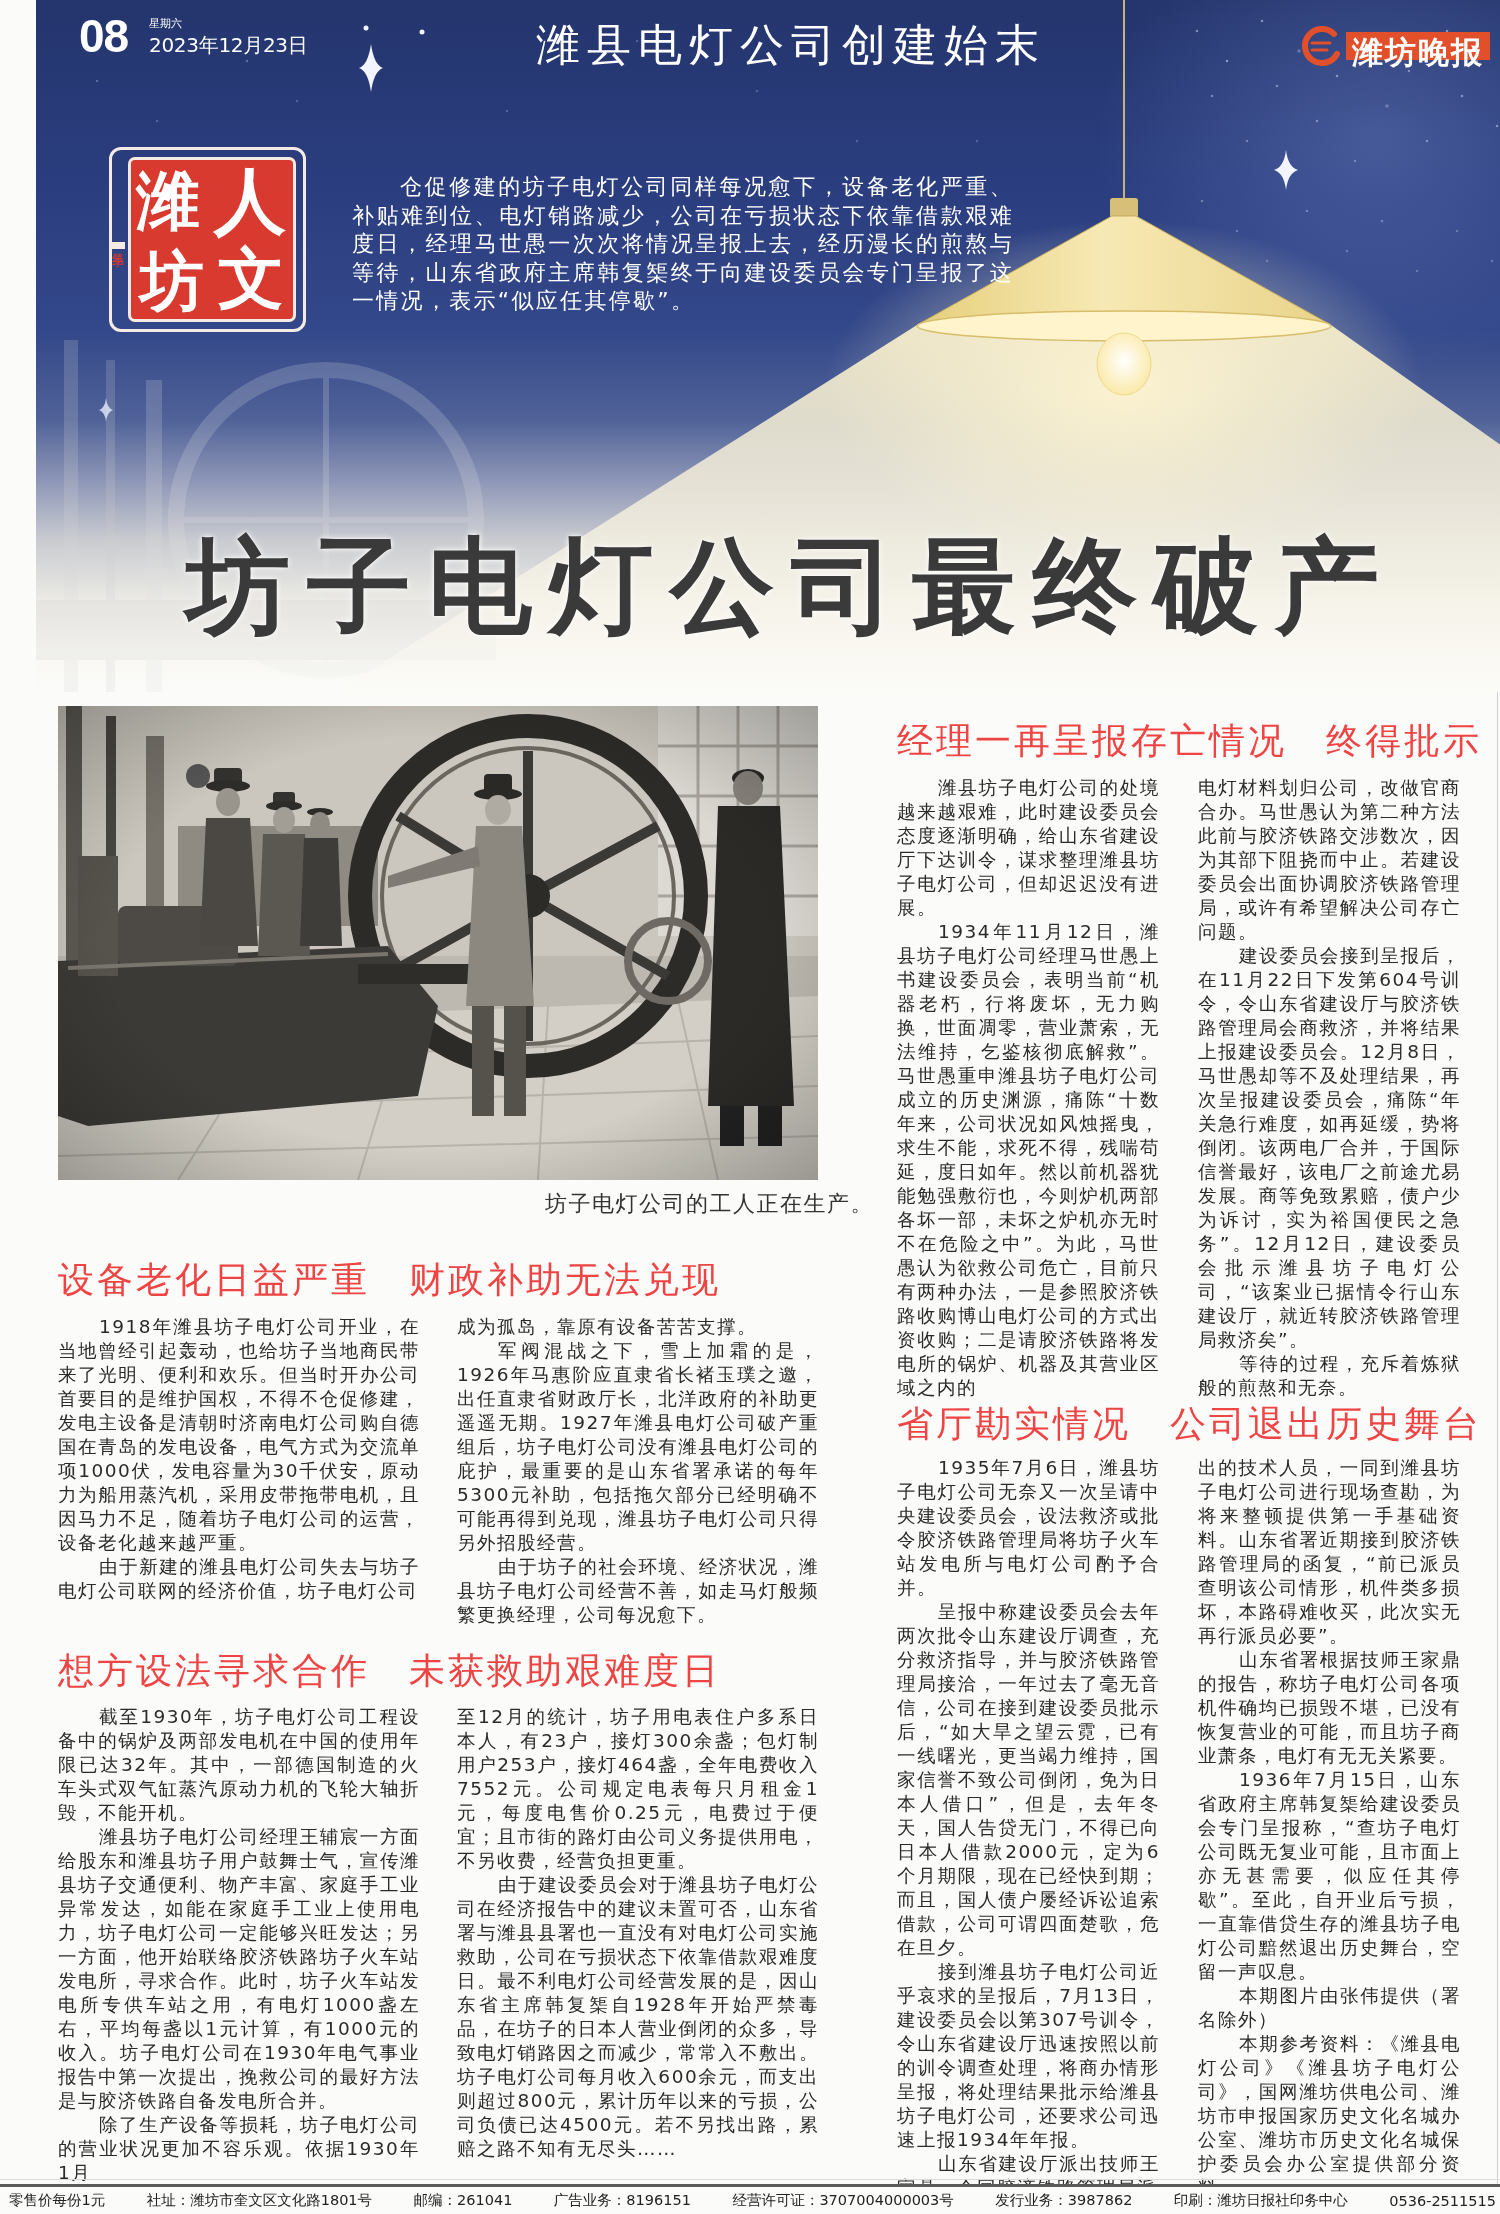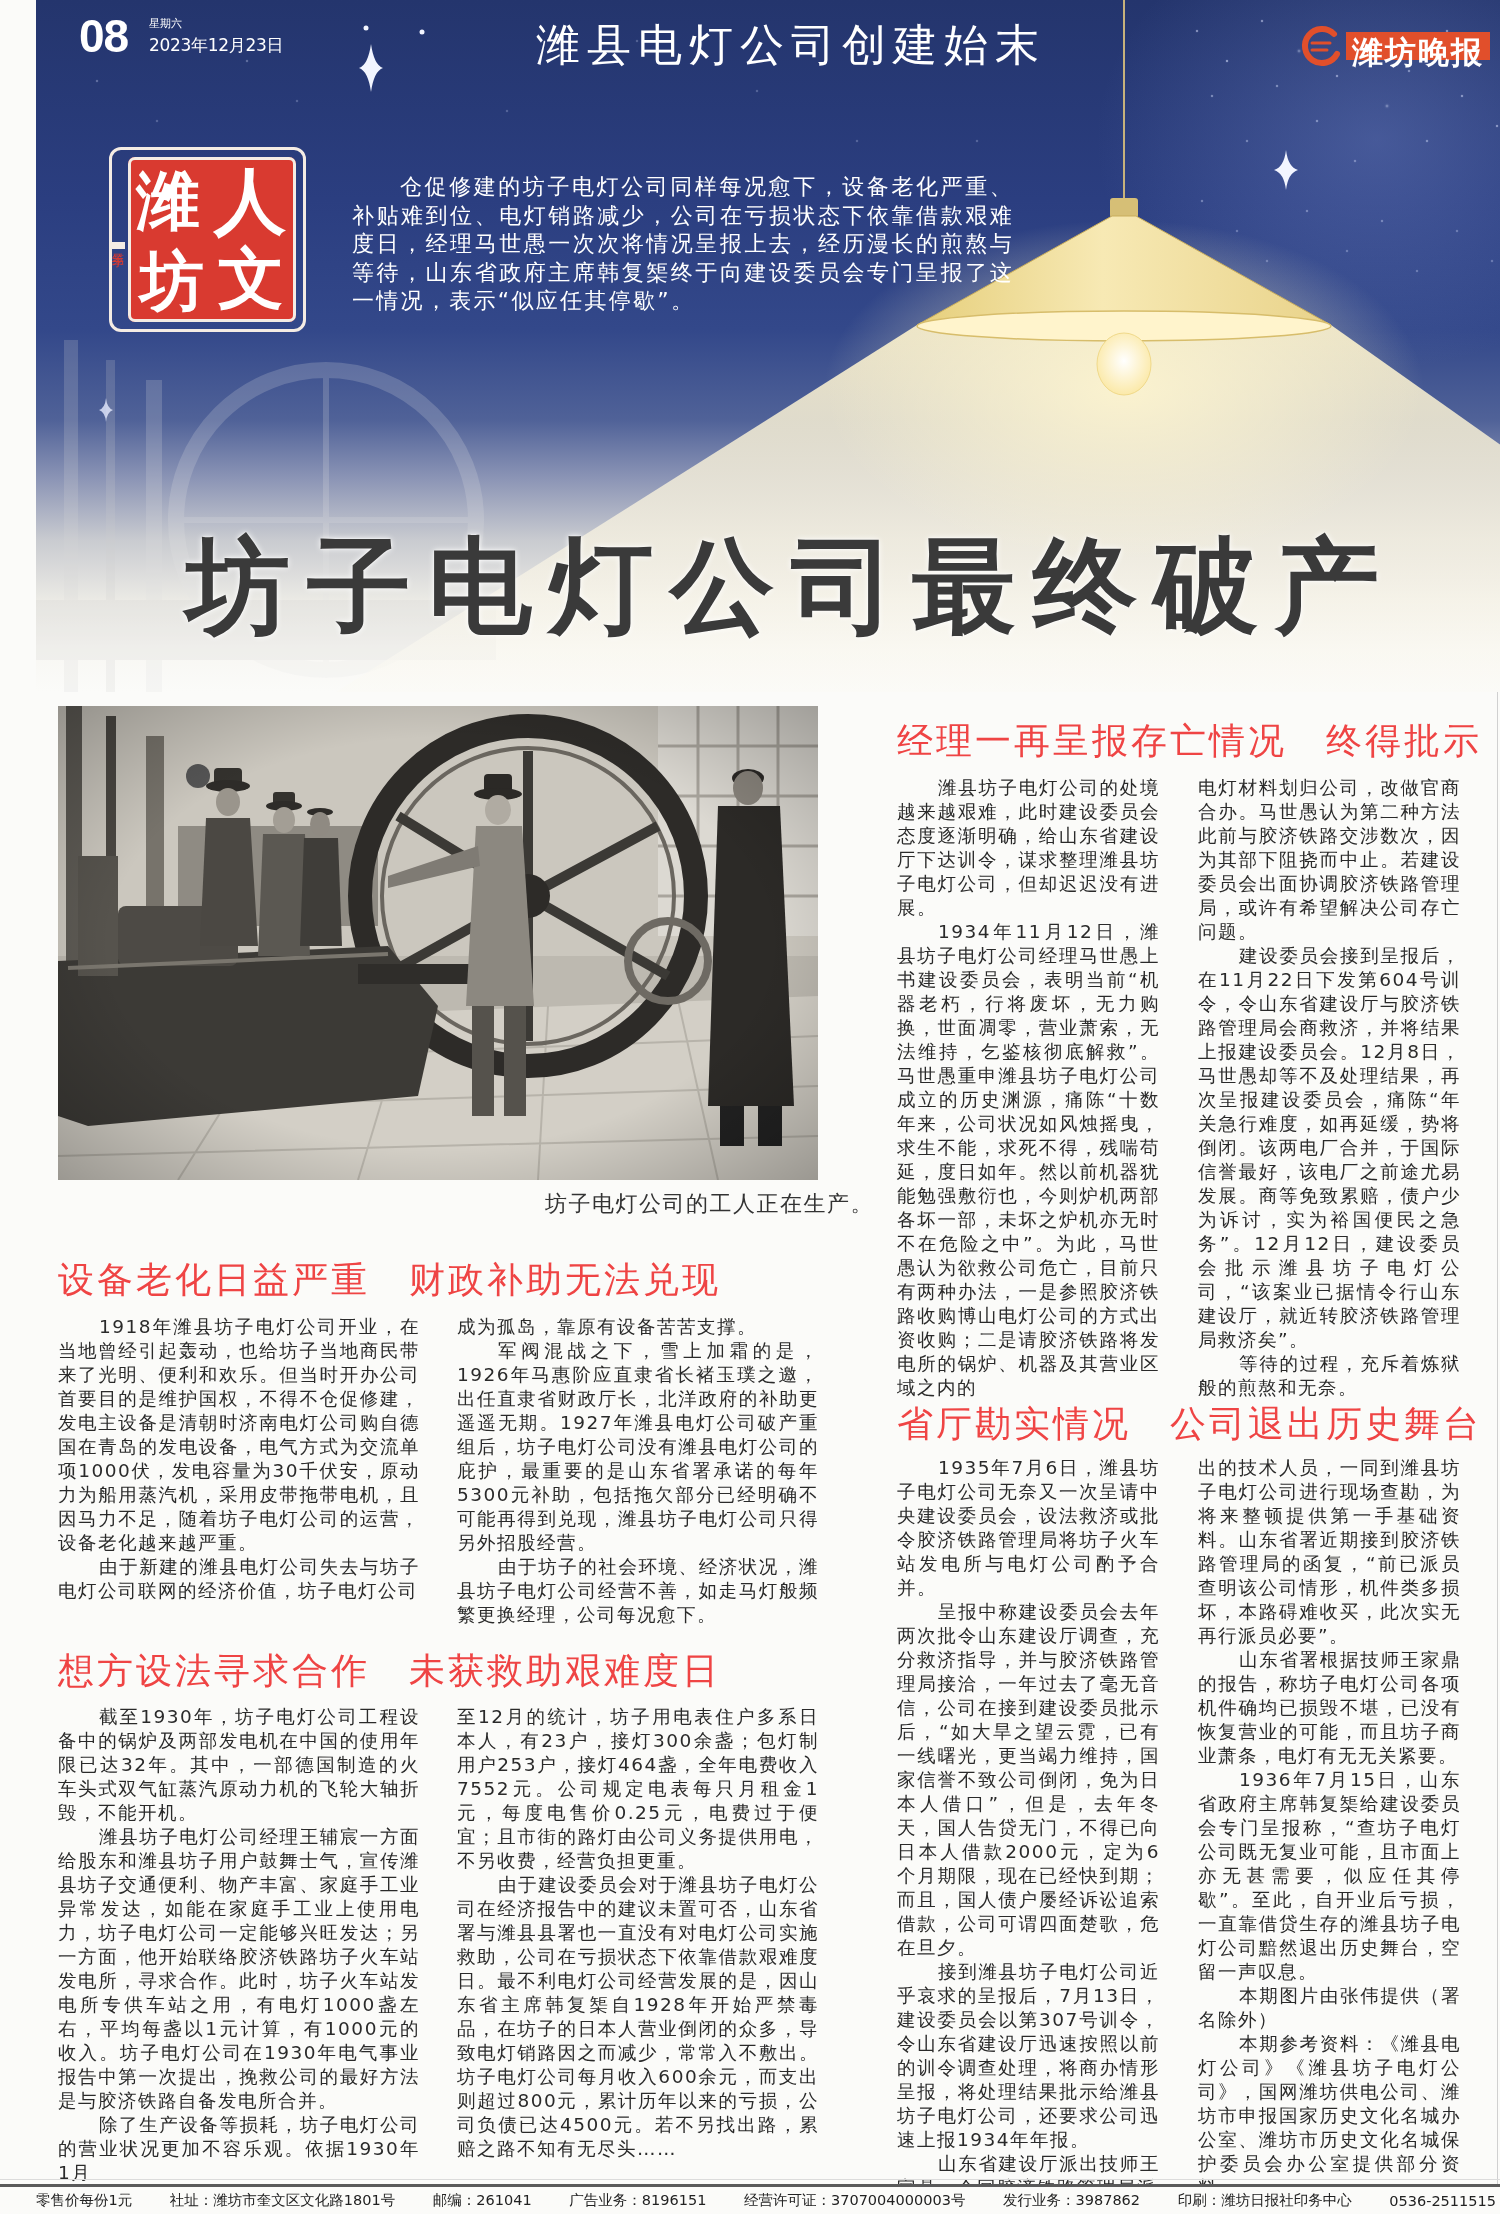--- a/index.html
+++ b/index.html
@@ -8,21 +8,21 @@
 body{position:relative;overflow:hidden;background:var(--paper);font-family:"DejaVu Sans",sans-serif;color:var(--ink)}
 .banner{position:absolute;left:0;top:0;width:1500px;height:692px;overflow:hidden;
   background:
    radial-gradient(ellipse 280px 230px at 1340px 140px, rgba(125,145,210,.35), rgba(125,145,210,0) 100%),
    linear-gradient(180deg,#24356d 0px,#2b3e80 200px,#33488a 330px,#506298 420px,#8d96b6 480px,#c9cbd0 540px,#ebeae5 600px,#f8f7f3 650px,#fbfbf9 692px); margin-left: 36px;}
 .sky-art{position:absolute;left:0;top:0}
 .stars{position:absolute;left:0;top:0;width:2px;height:2px;border-radius:50%;
   box-shadow:1160px 30px 1px rgba(220,228,255,.8),1175px 95px 1px rgba(220,228,255,.7),1190px 60px 1px rgba(220,228,255,.9),1210px 140px 1px rgba(220,228,255,.6),1225px 20px 1px rgba(220,228,255,.8),1240px 85px 1px rgba(220,228,255,.7),1262px 50px 2px rgba(230,236,255,.9),1280px 120px 1px rgba(220,228,255,.7),1300px 75px 1px rgba(220,228,255,.8),1318px 160px 1px rgba(220,228,255,.6),1335px 40px 1px rgba(220,228,255,.8),1350px 105px 2px rgba(230,236,255,.9),1372px 70px 1px rgba(220,228,255,.7),1390px 140px 1px rgba(220,228,255,.7),1410px 30px 1px rgba(220,228,255,.8),1425px 95px 1px rgba(220,228,255,.8),1440px 60px 1px rgba(220,228,255,.6),1460px 125px 1px rgba(220,228,255,.8),1478px 80px 1px rgba(220,228,255,.7),1490px 170px 1px rgba(220,228,255,.6),1165px 200px 1px rgba(220,228,255,.6),1200px 230px 1px rgba(220,228,255,.5),1230px 260px 1px rgba(220,228,255,.5),1270px 210px 1px rgba(220,228,255,.6),1310px 250px 1px rgba(220,228,255,.5),1345px 220px 1px rgba(220,228,255,.6),1380px 270px 1px rgba(220,228,255,.5),1420px 230px 1px rgba(220,228,255,.5),1455px 260px 1px rgba(220,228,255,.5),1480px 215px 1px rgba(220,228,255,.6),980px 60px 1px rgba(220,228,255,.5),940px 140px 1px rgba(220,228,255,.4),60px 80px 1px rgba(220,228,255,.5),120px 120px 1px rgba(220,228,255,.4),210px 60px 1px rgba(220,228,255,.5),260px 100px 1px rgba(220,228,255,.4),720px 90px 1px rgba(220,228,255,.4),820px 140px 1px rgba(220,228,255,.4),600px 40px 1px rgba(220,228,255,.4),470px 110px 1px rgba(220,228,255,.4);}
 .pageno{position:absolute;left:43px;top:12px;font:bold 46px/48px "Liberation Sans",sans-serif;color:#fff;letter-spacing:-1px}
 .weekday{position:absolute;left:113px;top:15px;font-size:11px;line-height:18px;color:#fff}
-.date{position:absolute;left:113px;top:37px;font-size:17px;line-height:16px;color:#fff;letter-spacing:-0.3px}
+.date{position:absolute;left:113px;top:37px;font-size:20px;line-height:16px;color:#fff;letter-spacing:-0.3px}
 .series-title{position:absolute;left:500px;top:21px;font-size:44px;line-height:48px;font-weight:normal;color:#fff;letter-spacing:7px;white-space:nowrap}
 .logo{position:absolute;left:1262px;top:24px;height:44px;display:flex;align-items:center}
 .logo-name{margin-left:4px;background:var(--logo_red);color:#fff;font-size:31px;font-weight:bold;line-height:40px;height:28px;padding:0 6px;letter-spacing:2px;white-space:nowrap}
 .seal{position:absolute;left:73px;top:147px;width:197px;height:185px;border:3px solid #f4ece4;border-radius:12px}
 .seal-inner{position:absolute;left:16px;top:7px;right:7px;bottom:7px;background:var(--seal_red);border-radius:7px;box-shadow:inset 0 0 0 3px #f4ece4}
 .seal-inner span{position:absolute;color:#fff;font-family:"DejaVu Serif",serif;font-weight:bold;line-height:1}
 .s-tl{left:8px;top:12px;font-size:64px}
 .s-tr{left:86px;top:8px;font-size:72px}
 .s-bl{left:12px;top:92px;font-size:64px}
 .s-br{left:90px;top:88px;font-size:66px}
@@ -30,21 +30,21 @@
 .lead{position:absolute;left:316px;top:173px;width:662px;color:#fff;font-size:22px;line-height:28.5px;letter-spacing:2.3px;text-indent:48px;text-align:justify}
 .headline{position:absolute;left:150px;top:530px;font-size:104px;line-height:112px;font-weight:bold;color:var(--headline);letter-spacing:17px;white-space:nowrap;text-shadow:0 0 2px #fff,0 0 6px #fff}
 .photo{position:absolute;left:58px;top:706px;width:760px;height:474px}
 .caption{position:absolute;left:545px;top:1193px;font-size:22px;line-height:22px;letter-spacing:1.5px;color:#333;white-space:nowrap}
 .sec-h{position:absolute;font-size:36px;line-height:34px;letter-spacing:3px;color:#ef4444;white-space:nowrap;font-weight:normal}
 .col{position:absolute;font-size:18.5px;line-height:24px;letter-spacing:1.5px;text-align:justify;color:#2a2a2a}
 .col p{text-indent:41px}
 .col p.cont{text-indent:0}
 .rule-right{position:absolute;left:1497px;top:692px;width:1px;height:1492px;background:#d0d0d0}
 .rule-foot{position:absolute;left:0;top:2179px;width:1500px;height:1px;background:#dcdcdc}
-.footer{position:absolute;left:0;top:2184px;width:1500px;height:30px;border-top:3px solid #5a5a5a;display:flex;justify-content:space-between;align-items:center;padding:0 4px 0 36px;font-size:14.5px;color:#222;background:var(--paper);white-space:nowrap}
+.footer{position:absolute;left:0;top:2184px;width:1500px;height:30px;border-top:3px solid #5a5a5a;display:flex;justify-content:space-between;align-items:center;padding:0 4px 0 9px;font-size:14.5px;color:#222;background:var(--paper);white-space:nowrap}
 </style>
 </head>
 <body>
 
 <div class="banner">
   <svg class="sky-art" width="1500" height="692" viewBox="0 0 1500 692">
     <defs>
       <linearGradient id="beamGrad" x1="0" y1="0" x2="0" y2="1">
         <stop offset="0" stop-color="#fff4cc" stop-opacity="0.9"></stop>
         <stop offset="0.55" stop-color="#fbf5e2" stop-opacity="0.75"></stop>

